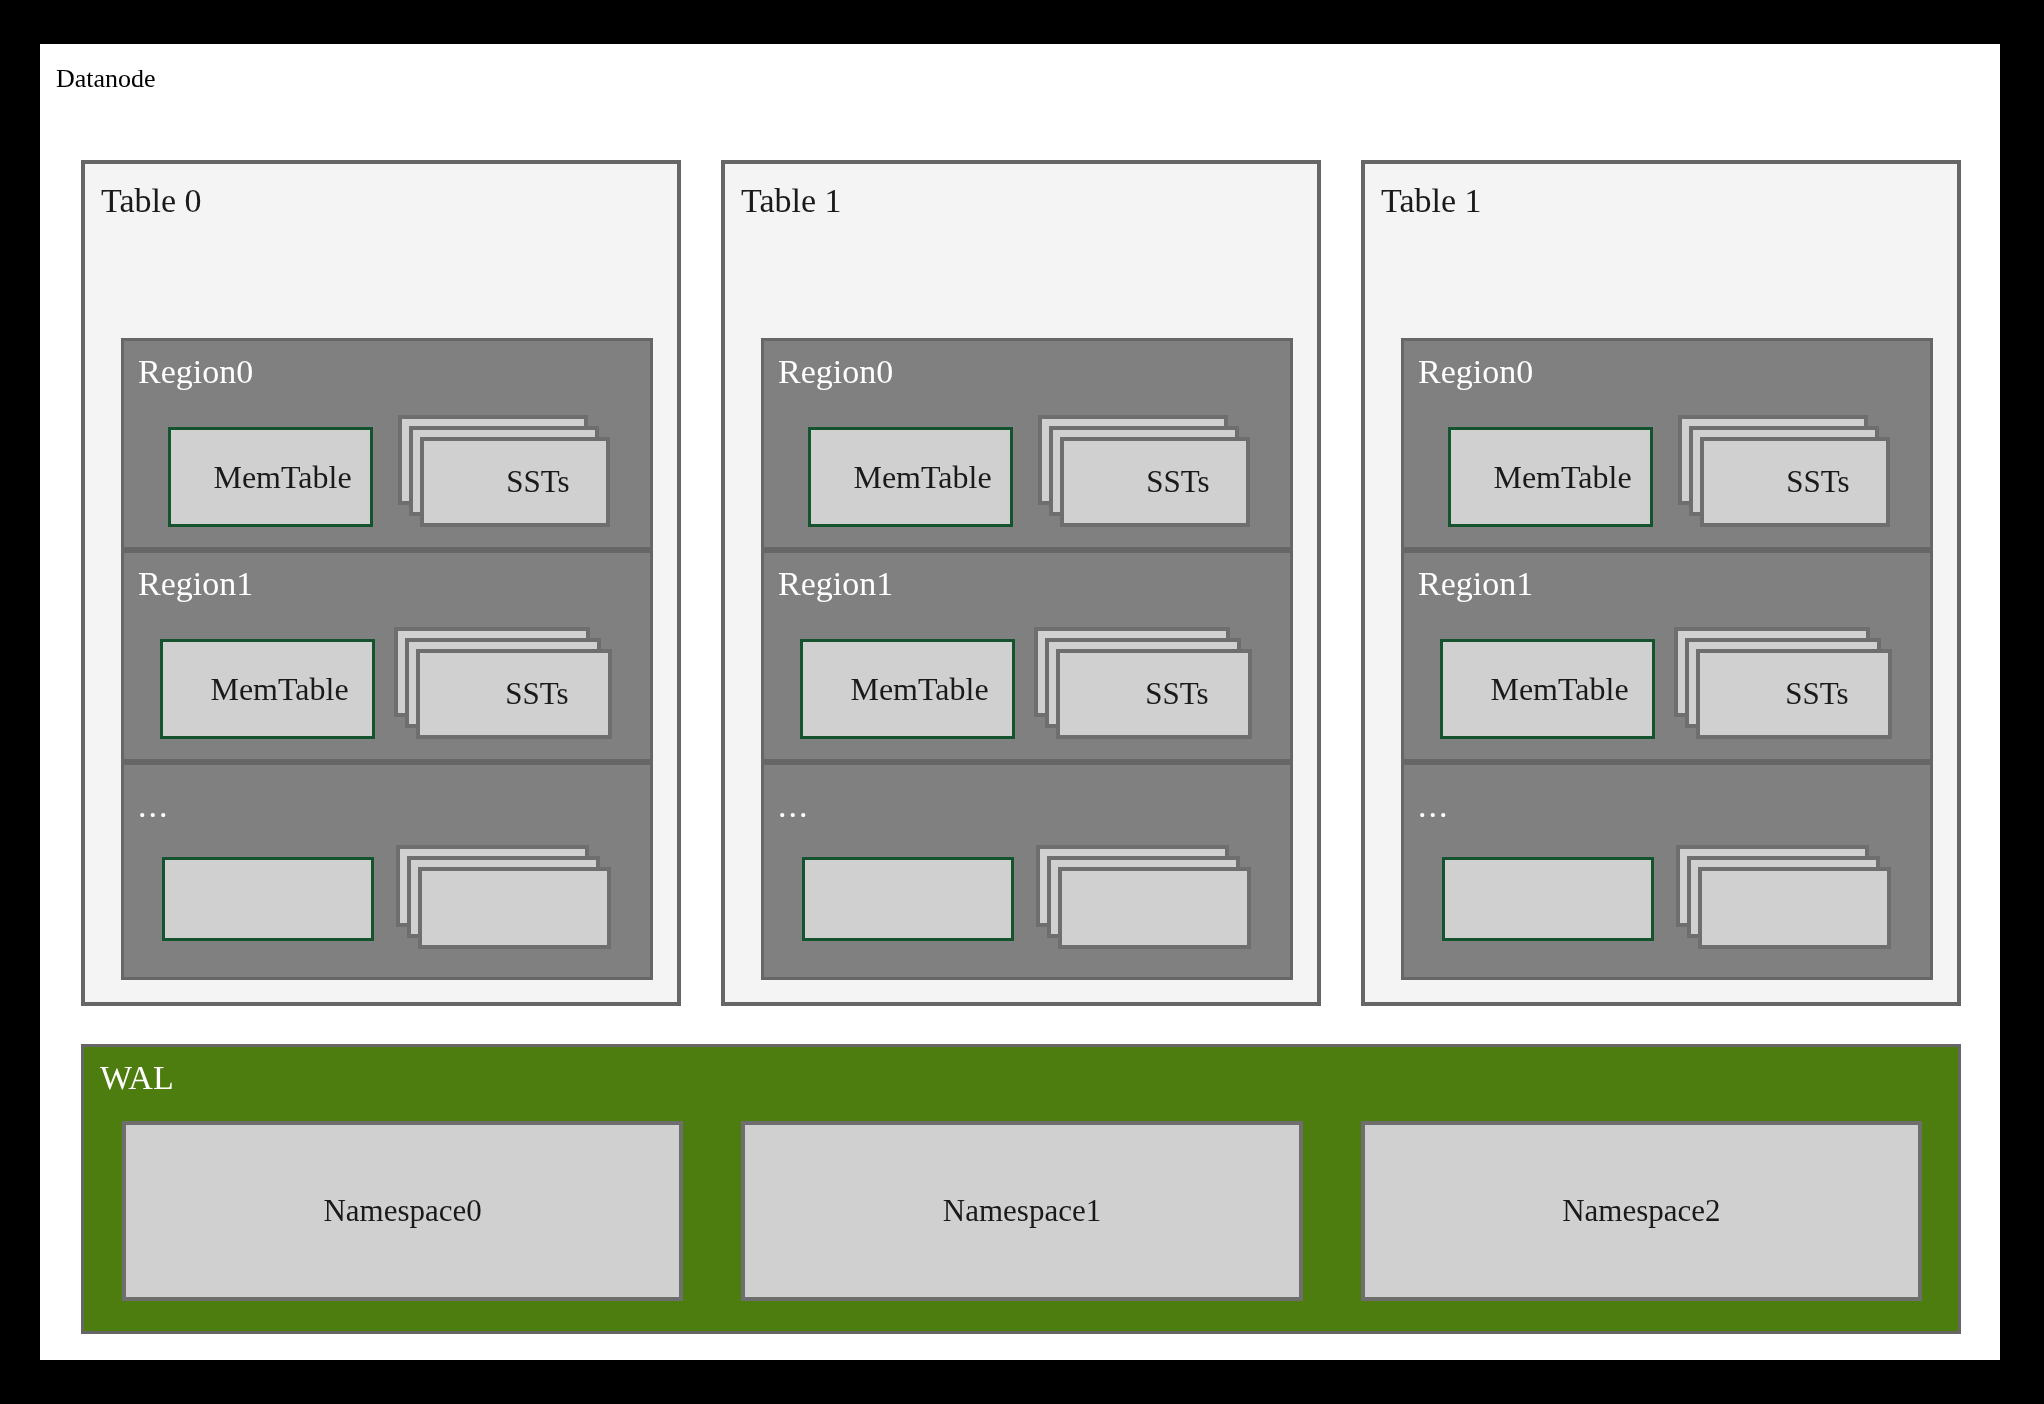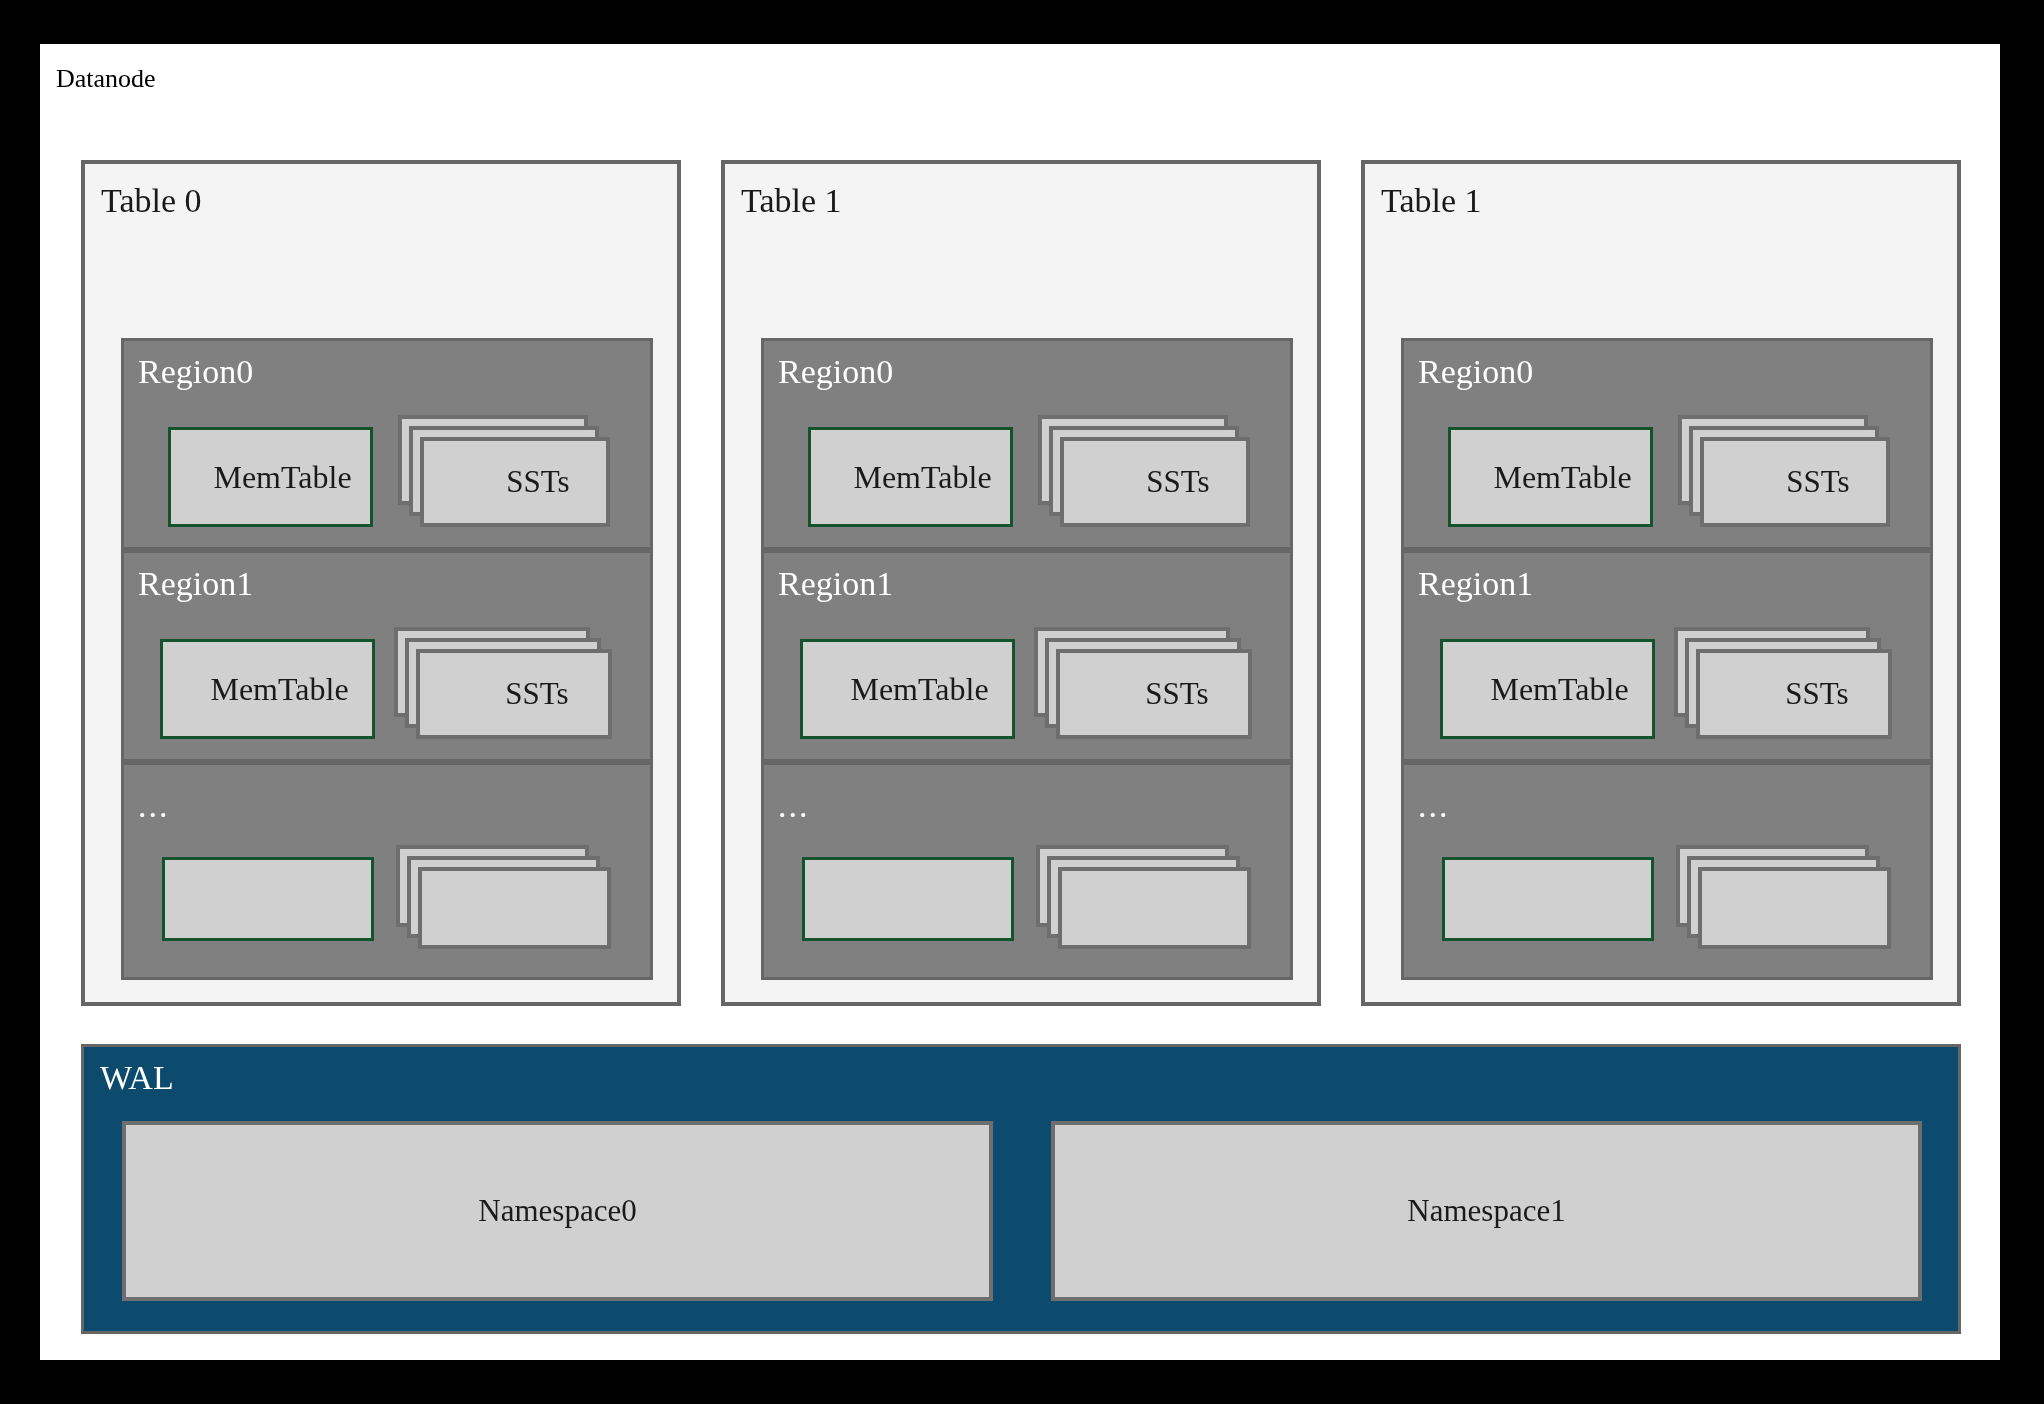--- a/index.html
+++ b/index.html
@@ -138,21 +138,21 @@
     left:22px; top:22px; right:0; bottom:0;
     display:flex; align-items:center; justify-content:center;
     font-size:31px; color:#1a1a1a;
   }
 
   
   .wal{
     position:absolute;
     left:41px; top:1000px;
     width:1880px; height:290px;
-    background:#0c4a6e;
+    background:#4d7c0f;
     border:3px solid #666666;
     box-sizing:border-box;
   }
   .wal-title{
     position:absolute;
     left:16px; top:14px;
     font-size:34px;
     color:#ffffff;
     line-height:1;
   }
@@ -313,16 +313,17 @@
       </div>
     </div>
 
   </div>
 
   <div class="wal">
     <div class="wal-title">WAL</div>
     <div class="wal-row">
       <div class="namespace">Namespace0</div>
       <div class="namespace">Namespace1</div>
+      <div class="namespace">Namespace2</div>
     </div>
   </div>
 
 </div>
 
 </body></html>

